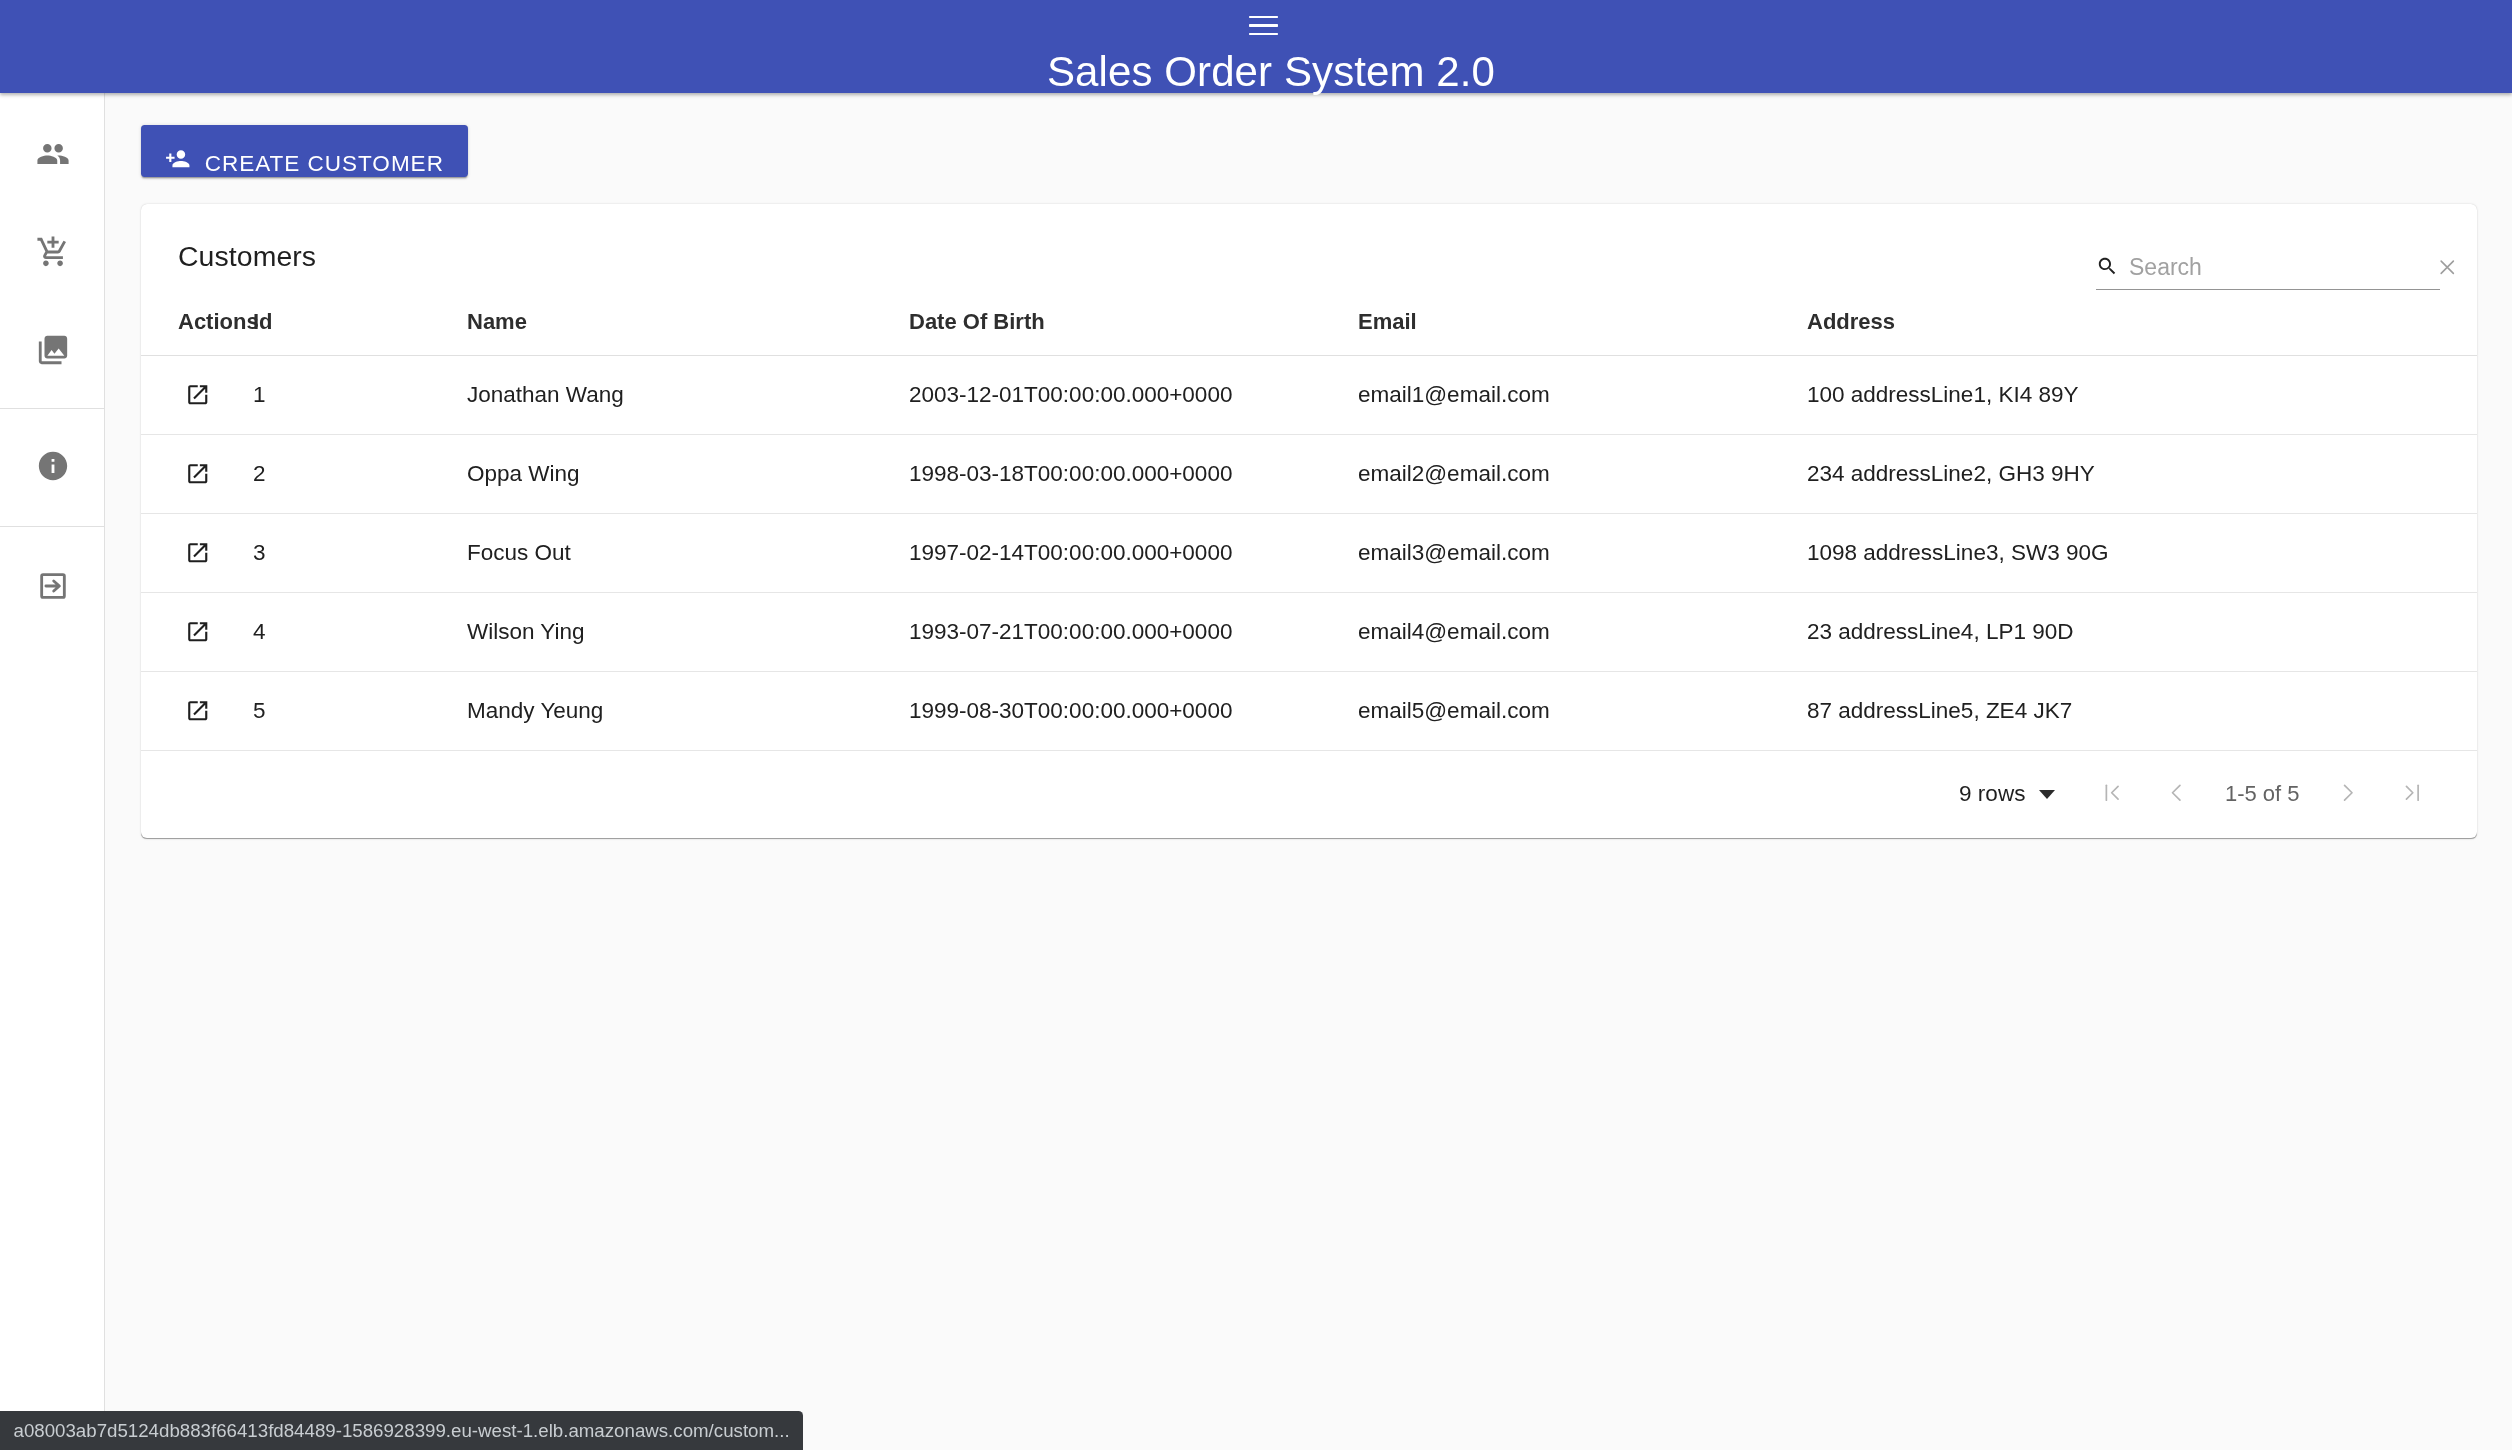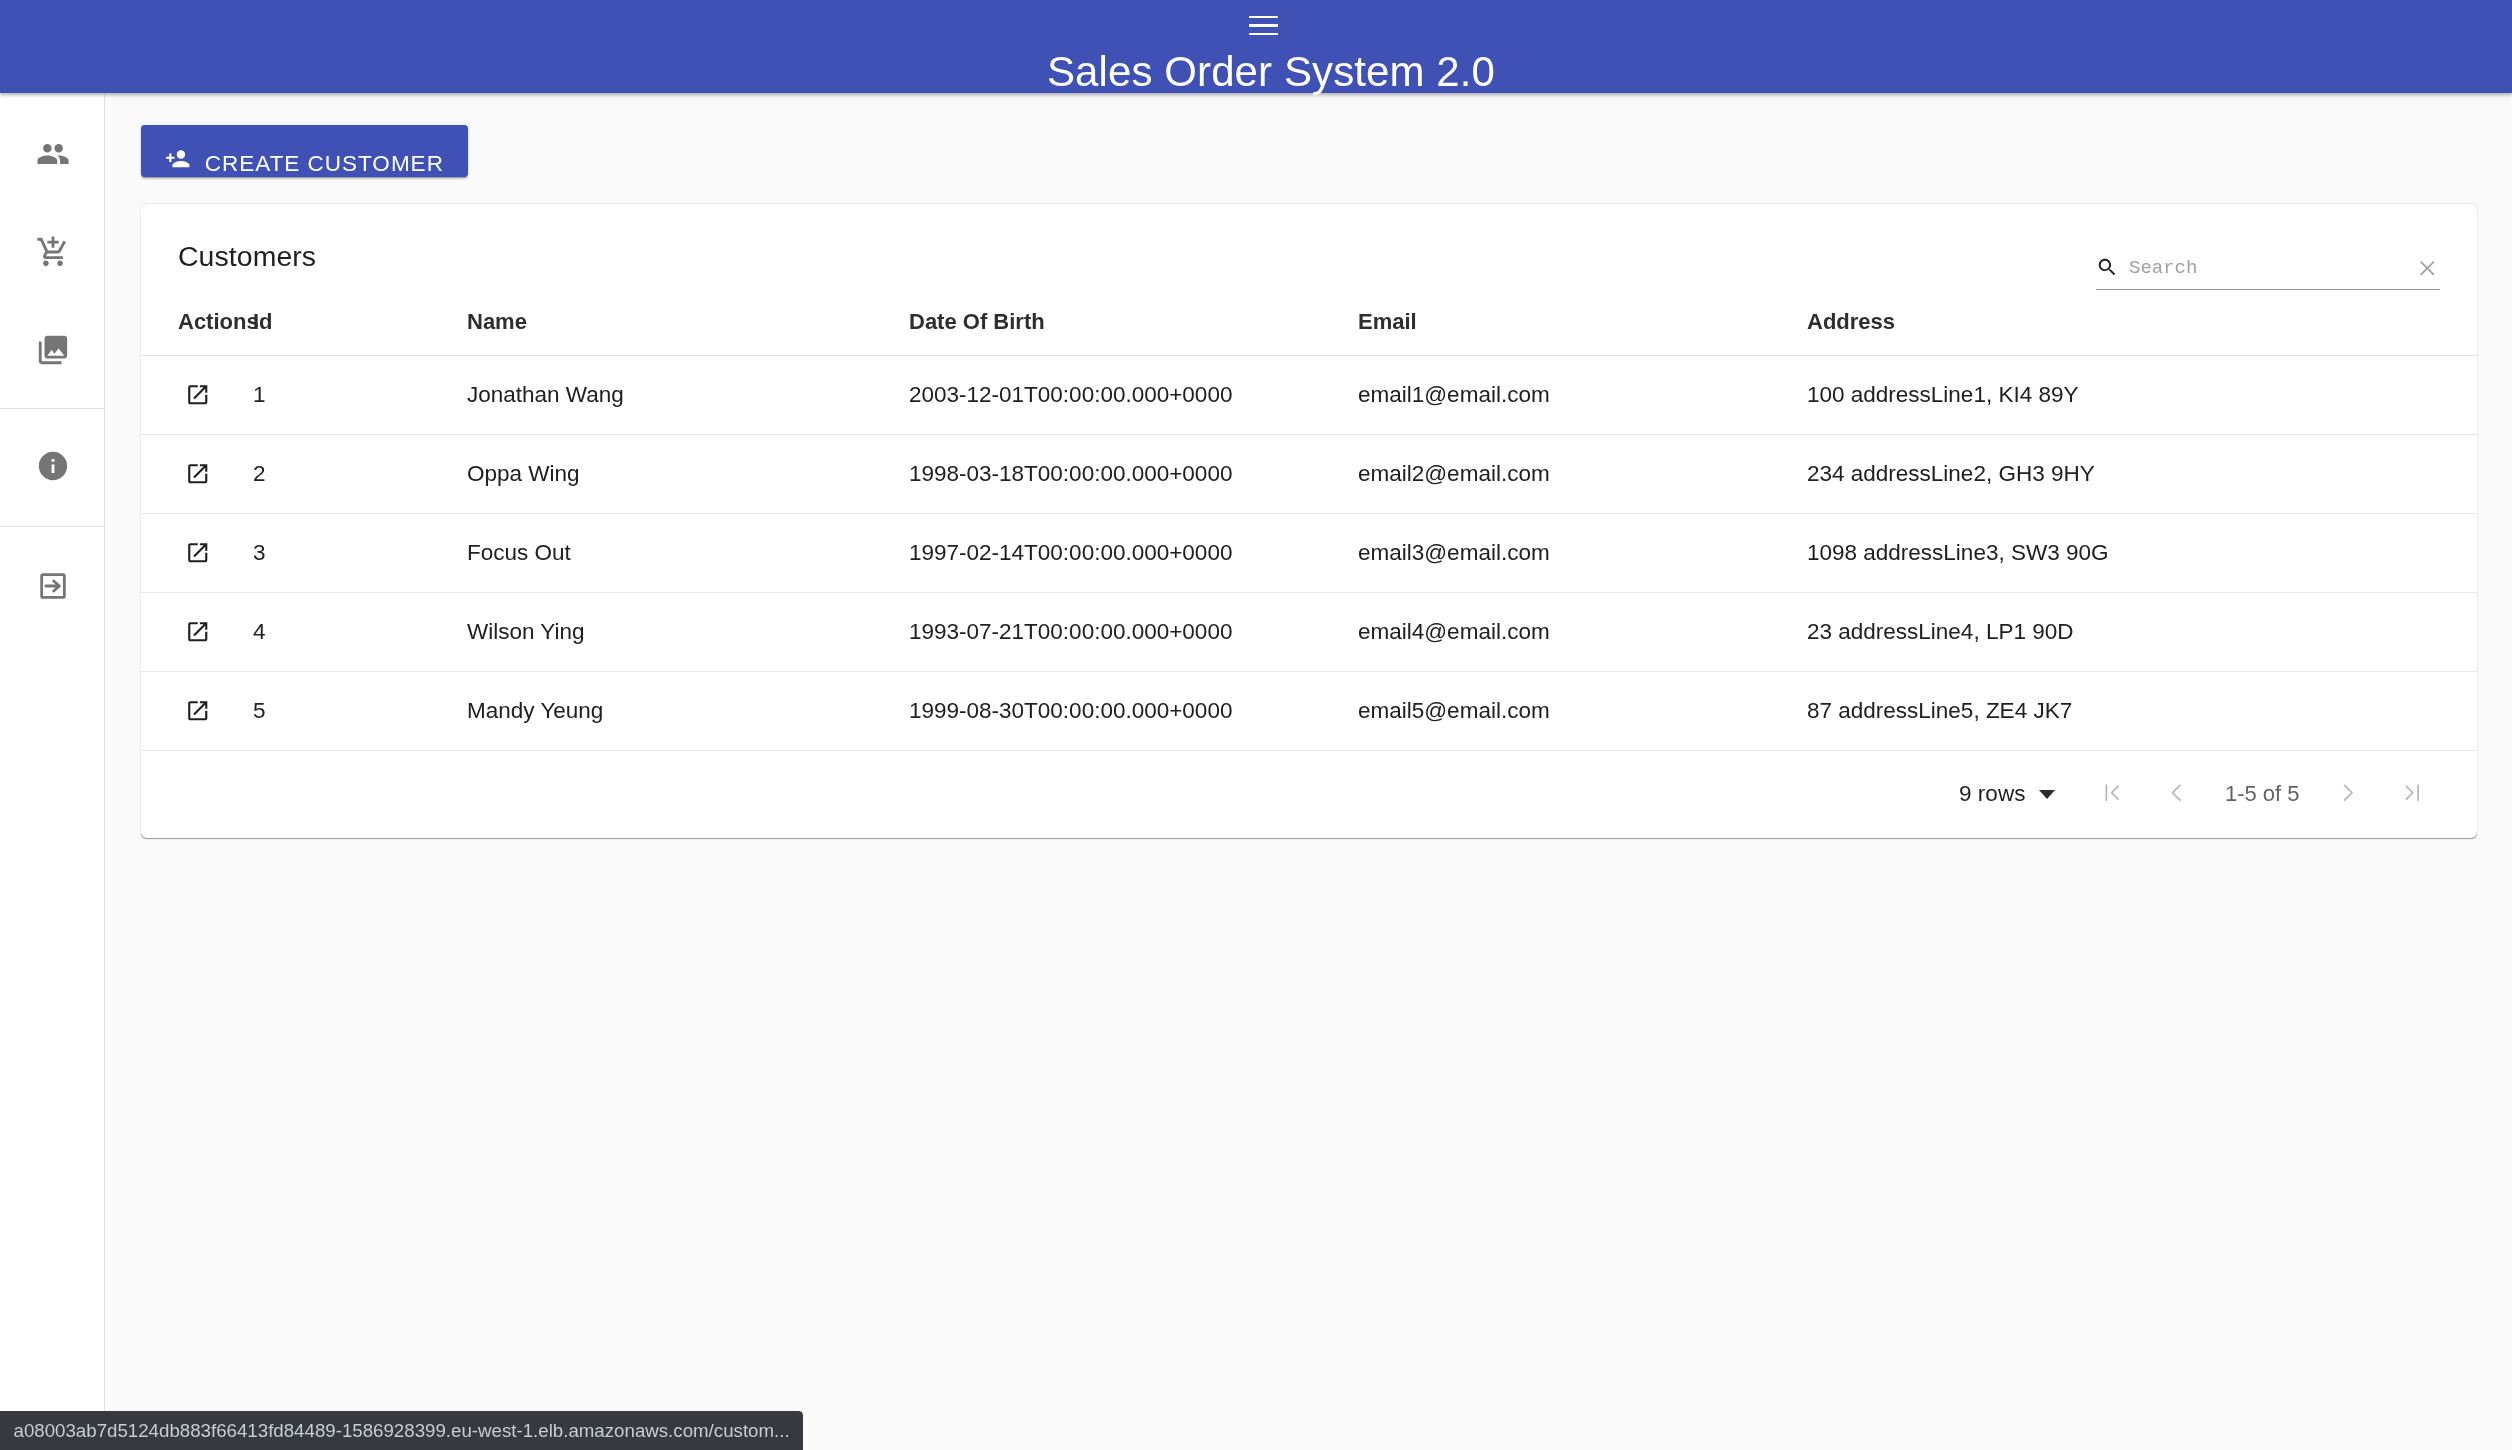--- a/index.html
+++ b/index.html
@@ -140,22 +140,22 @@
     display: flex;
     align-items: center;
     gap: 10.5px;
     border-bottom: 0.7px solid #949494;
     padding-bottom: 7.5px;
   }
   .search-input {
     flex: 1;
     border: none;
     outline: none;
-    font-family: Liberation Mono, monospace;
-    font-size: 19px;
+    font-family: Liberation Sans, sans-serif;
+    font-size: 23px;
     color: #212121;
     background: transparent;
   }
   .search-input::placeholder { color: #a1a1a1; }
   .clear-btn {
     cursor: pointer;
     display: flex;
     align-items: center;
     justify-content: center;
     width: 25.5px; height: 25.5px;

